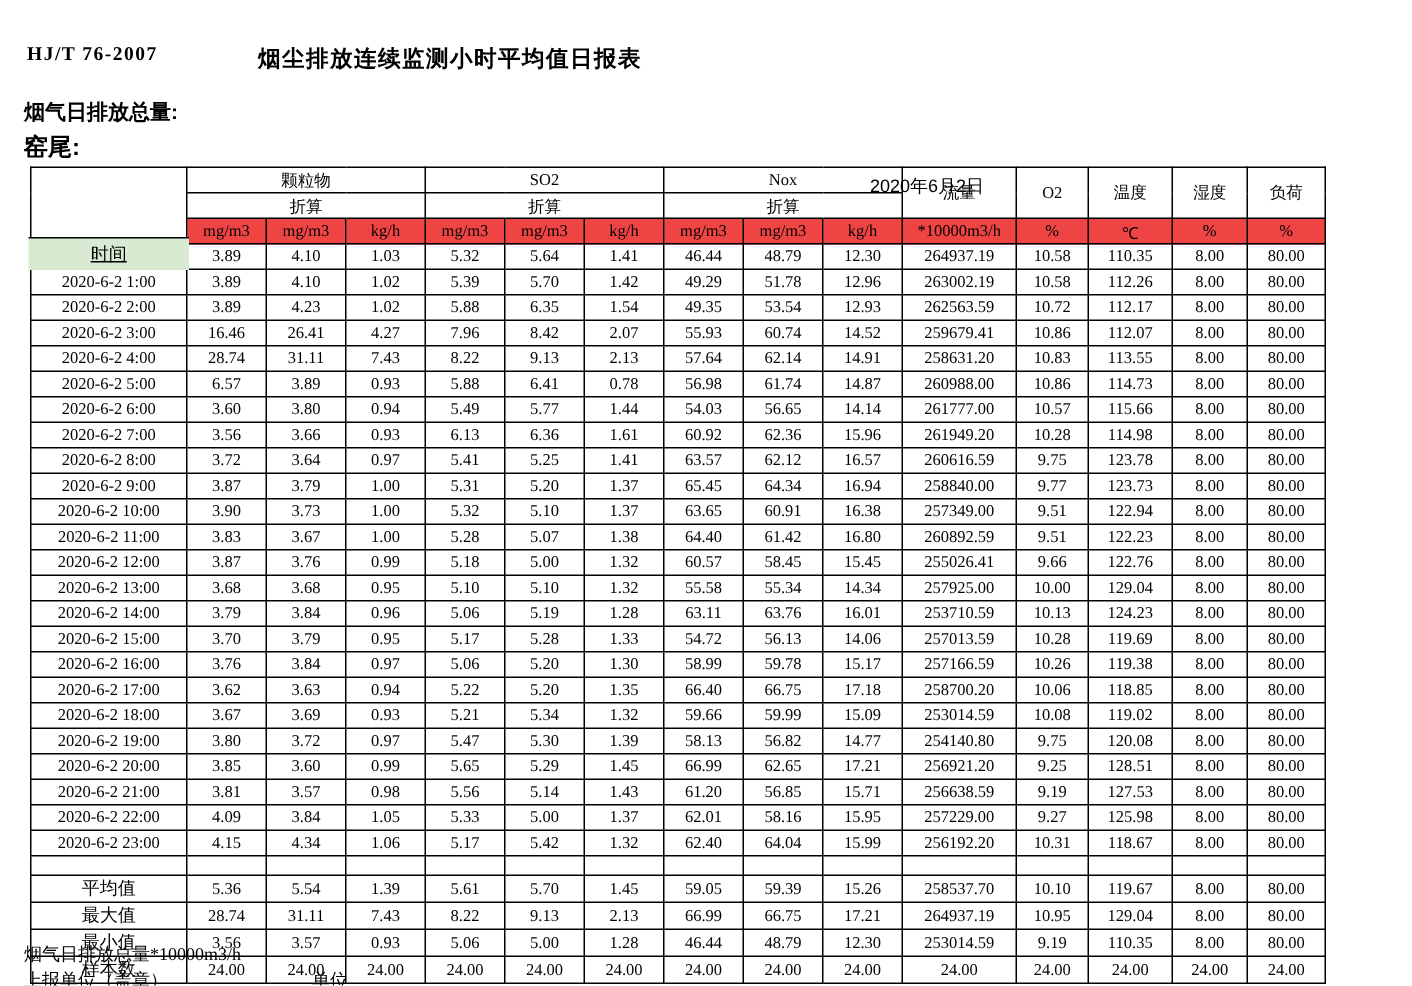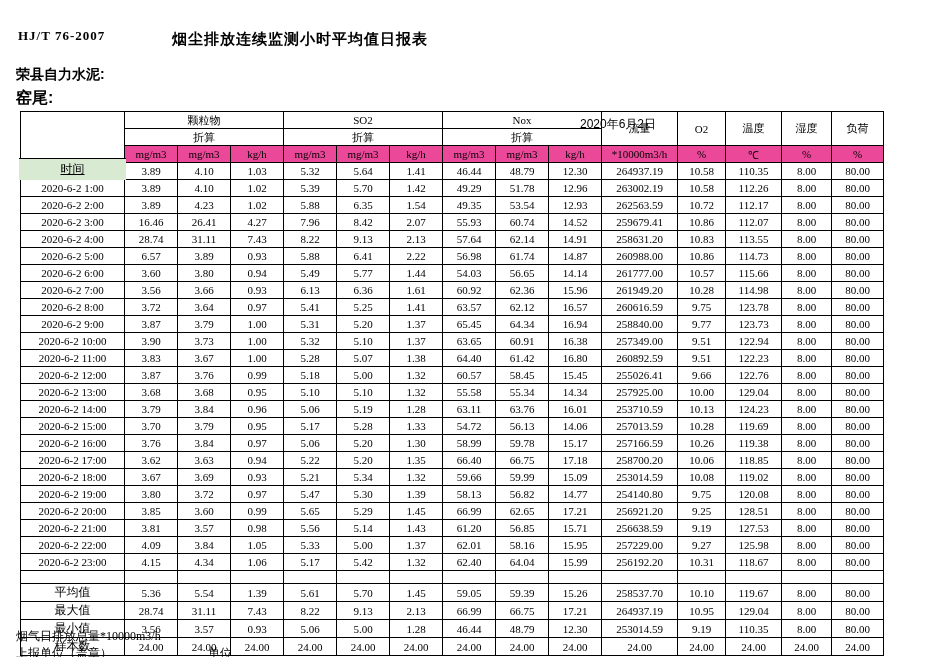--- a/index.html
+++ b/index.html
@@ -53,21 +53,21 @@
     height:16px;
     padding:0 2px;
     font-weight:normal;
     font-family:"Liberation Serif", serif;
   }
   .hdr-group{
     font-family:"Liberation Sans", sans-serif;
     font-size:11px;
   }
   .hdr-unit{
-    background:#ec4899;
+    background:#ef4444;
     font-family:"Liberation Serif", serif;
     font-size:11px;
     height:17px;
   }
   .hdr-unit.timecol{
     font-family:"Liberation Sans", sans-serif;
     font-size:12px;
     text-decoration:underline;
   }
   .timecell{
@@ -103,21 +103,21 @@
     text-align:left;
     border:none !important;
     padding-left:0;
   }
 </style>
 </head>
 <body>
 
 <div class="std-code">HJ/T 76-2007</div>
 <div class="doc-title">烟尘排放连续监测小时平均值日报表</div>
-<div class="company">荣县自力水泥:</div>
+<div class="company">烟气日排放总量:</div>
 <div class="dept">窑尾:</div>
 <div class="report-date">2020年6月2日</div>
 
 <table class="main">
   <colgroup>
     <col style="width:104px">
     <col style="width:53px">
       <col style="width:53px">
       <col style="width:53px">
     <col style="width:53px">
@@ -261,21 +261,21 @@
         <td>8.00</td>
         <td>80.00</td>
       </tr>
       <tr>
         <td class="timecell">2020-6-2 5:00</td>
         <td>6.57</td>
         <td>3.89</td>
         <td>0.93</td>
         <td>5.88</td>
         <td>6.41</td>
-        <td>2.22</td>
+        <td>0.78</td>
         <td>56.98</td>
         <td>61.74</td>
         <td>14.87</td>
         <td>260988.00</td>
         <td>10.86</td>
         <td>114.73</td>
         <td>8.00</td>
         <td>80.00</td>
       </tr>
       <tr>

